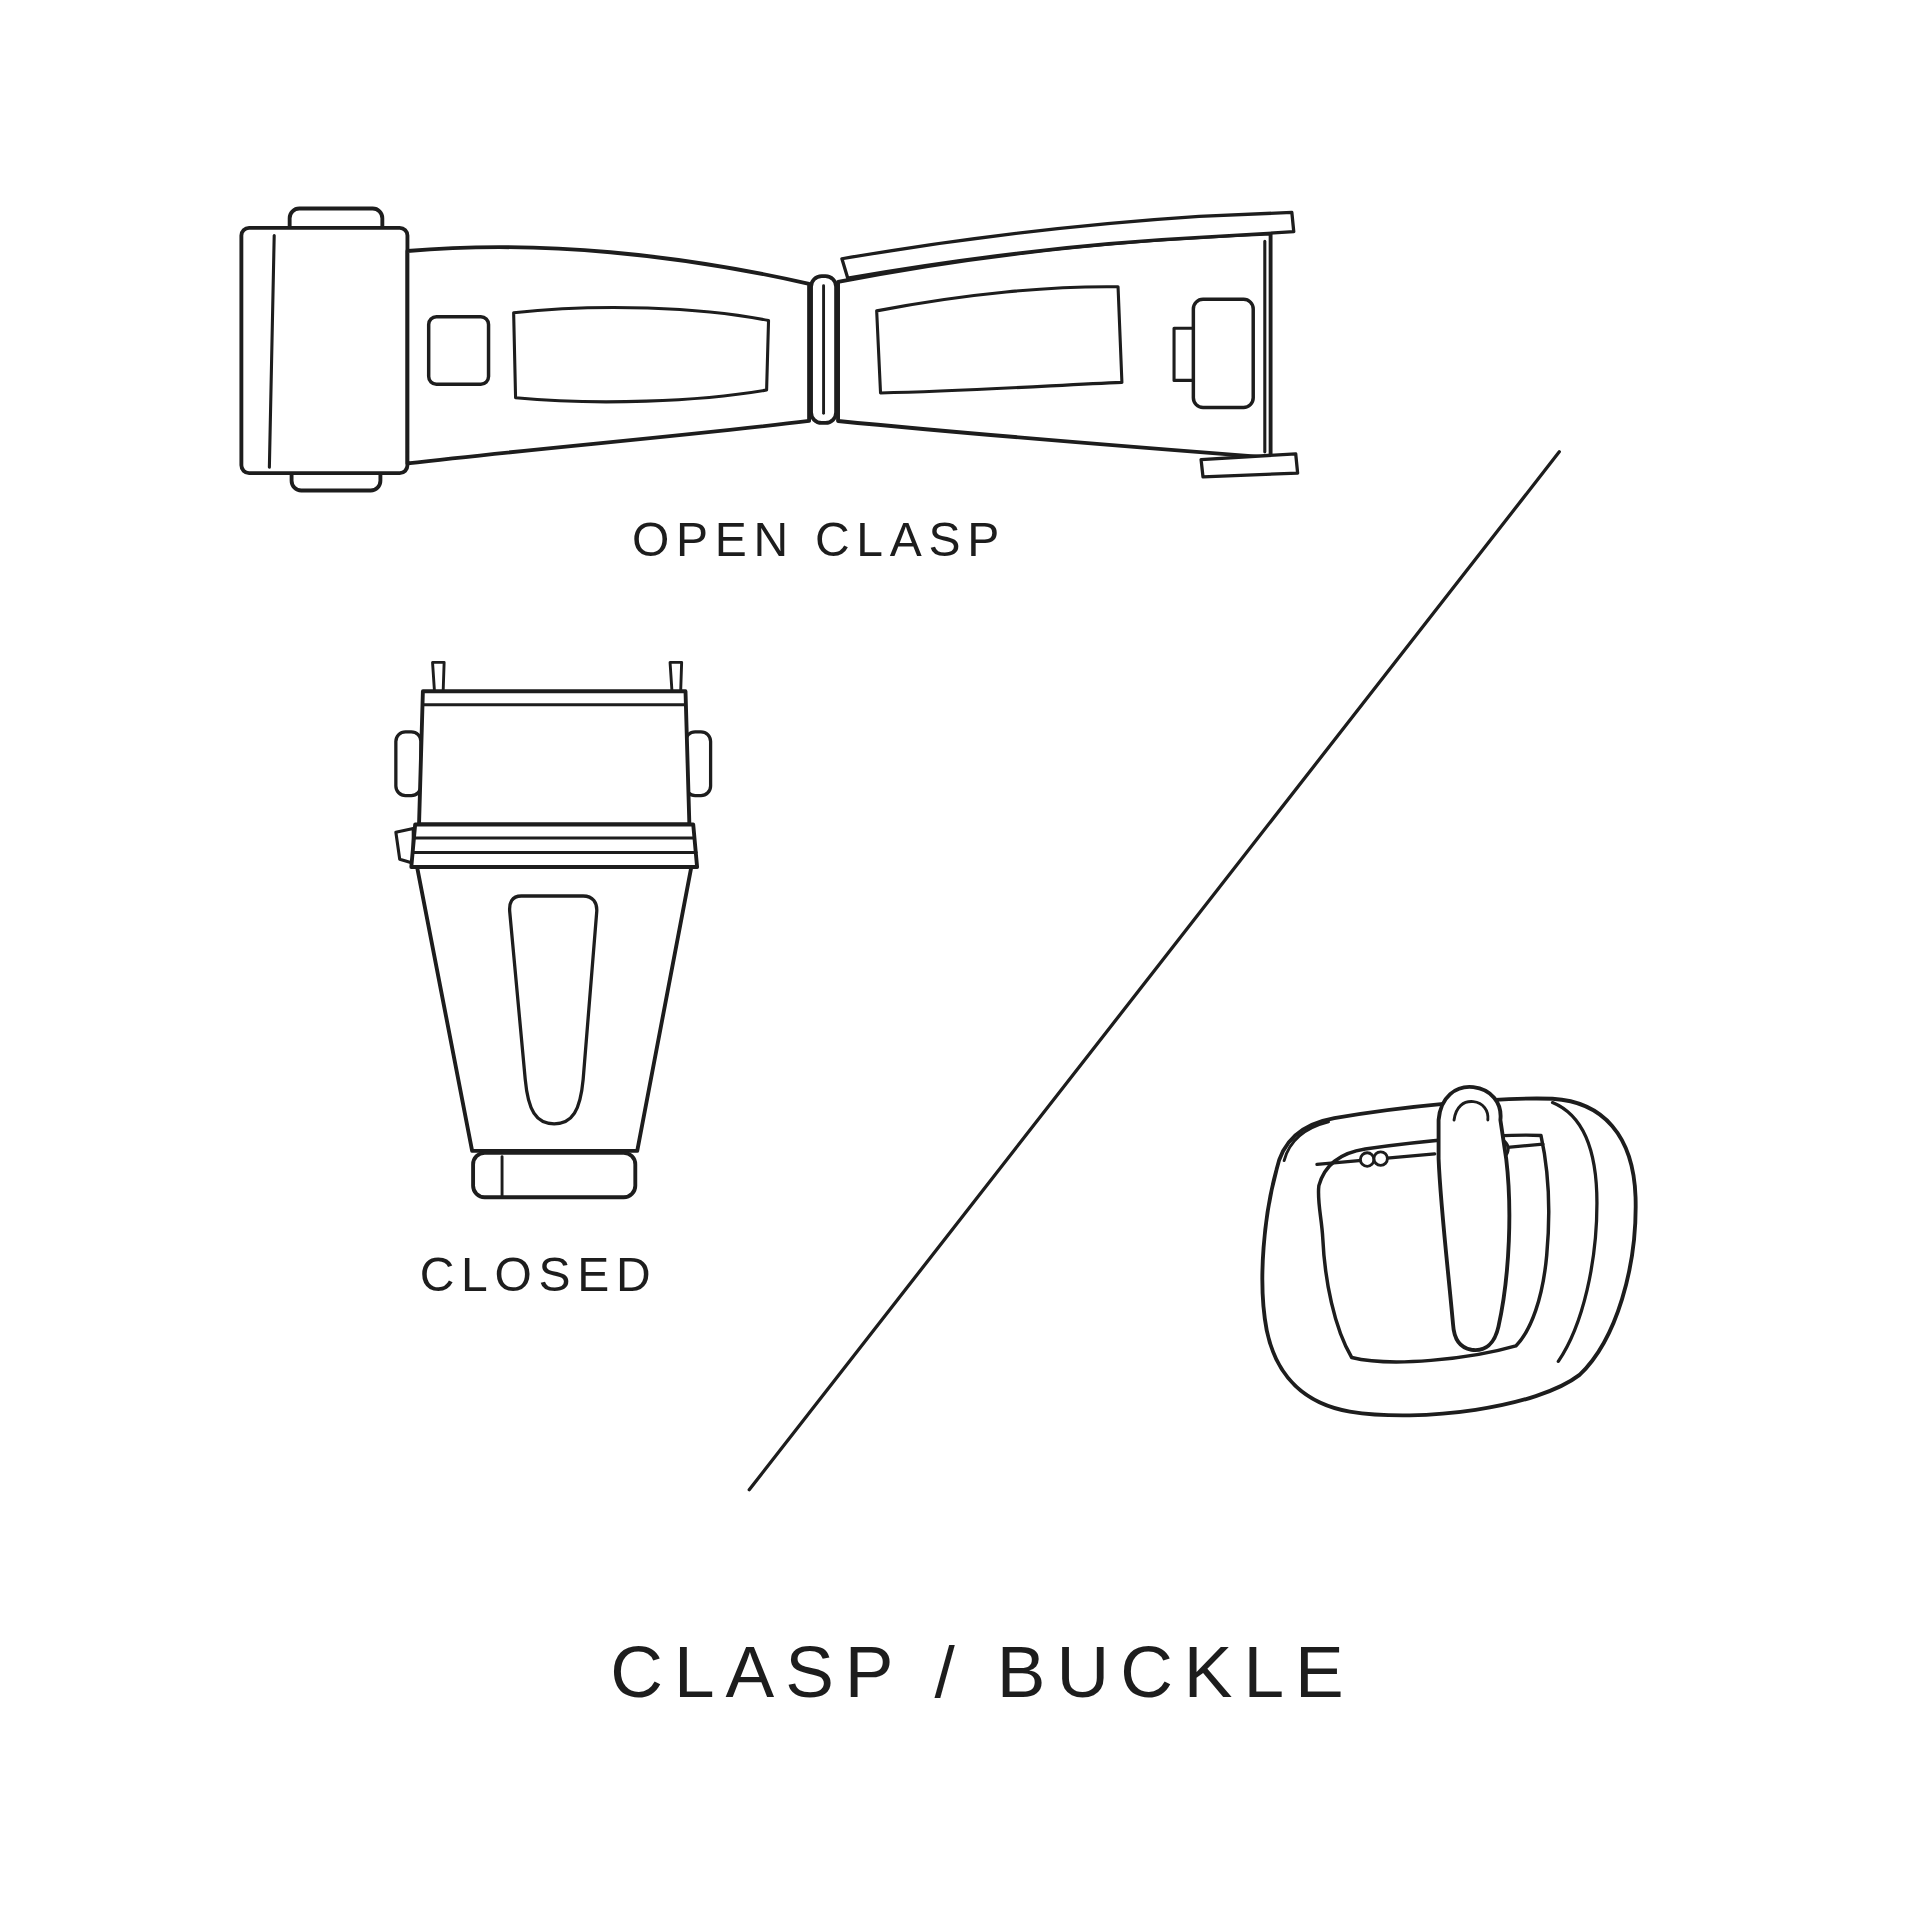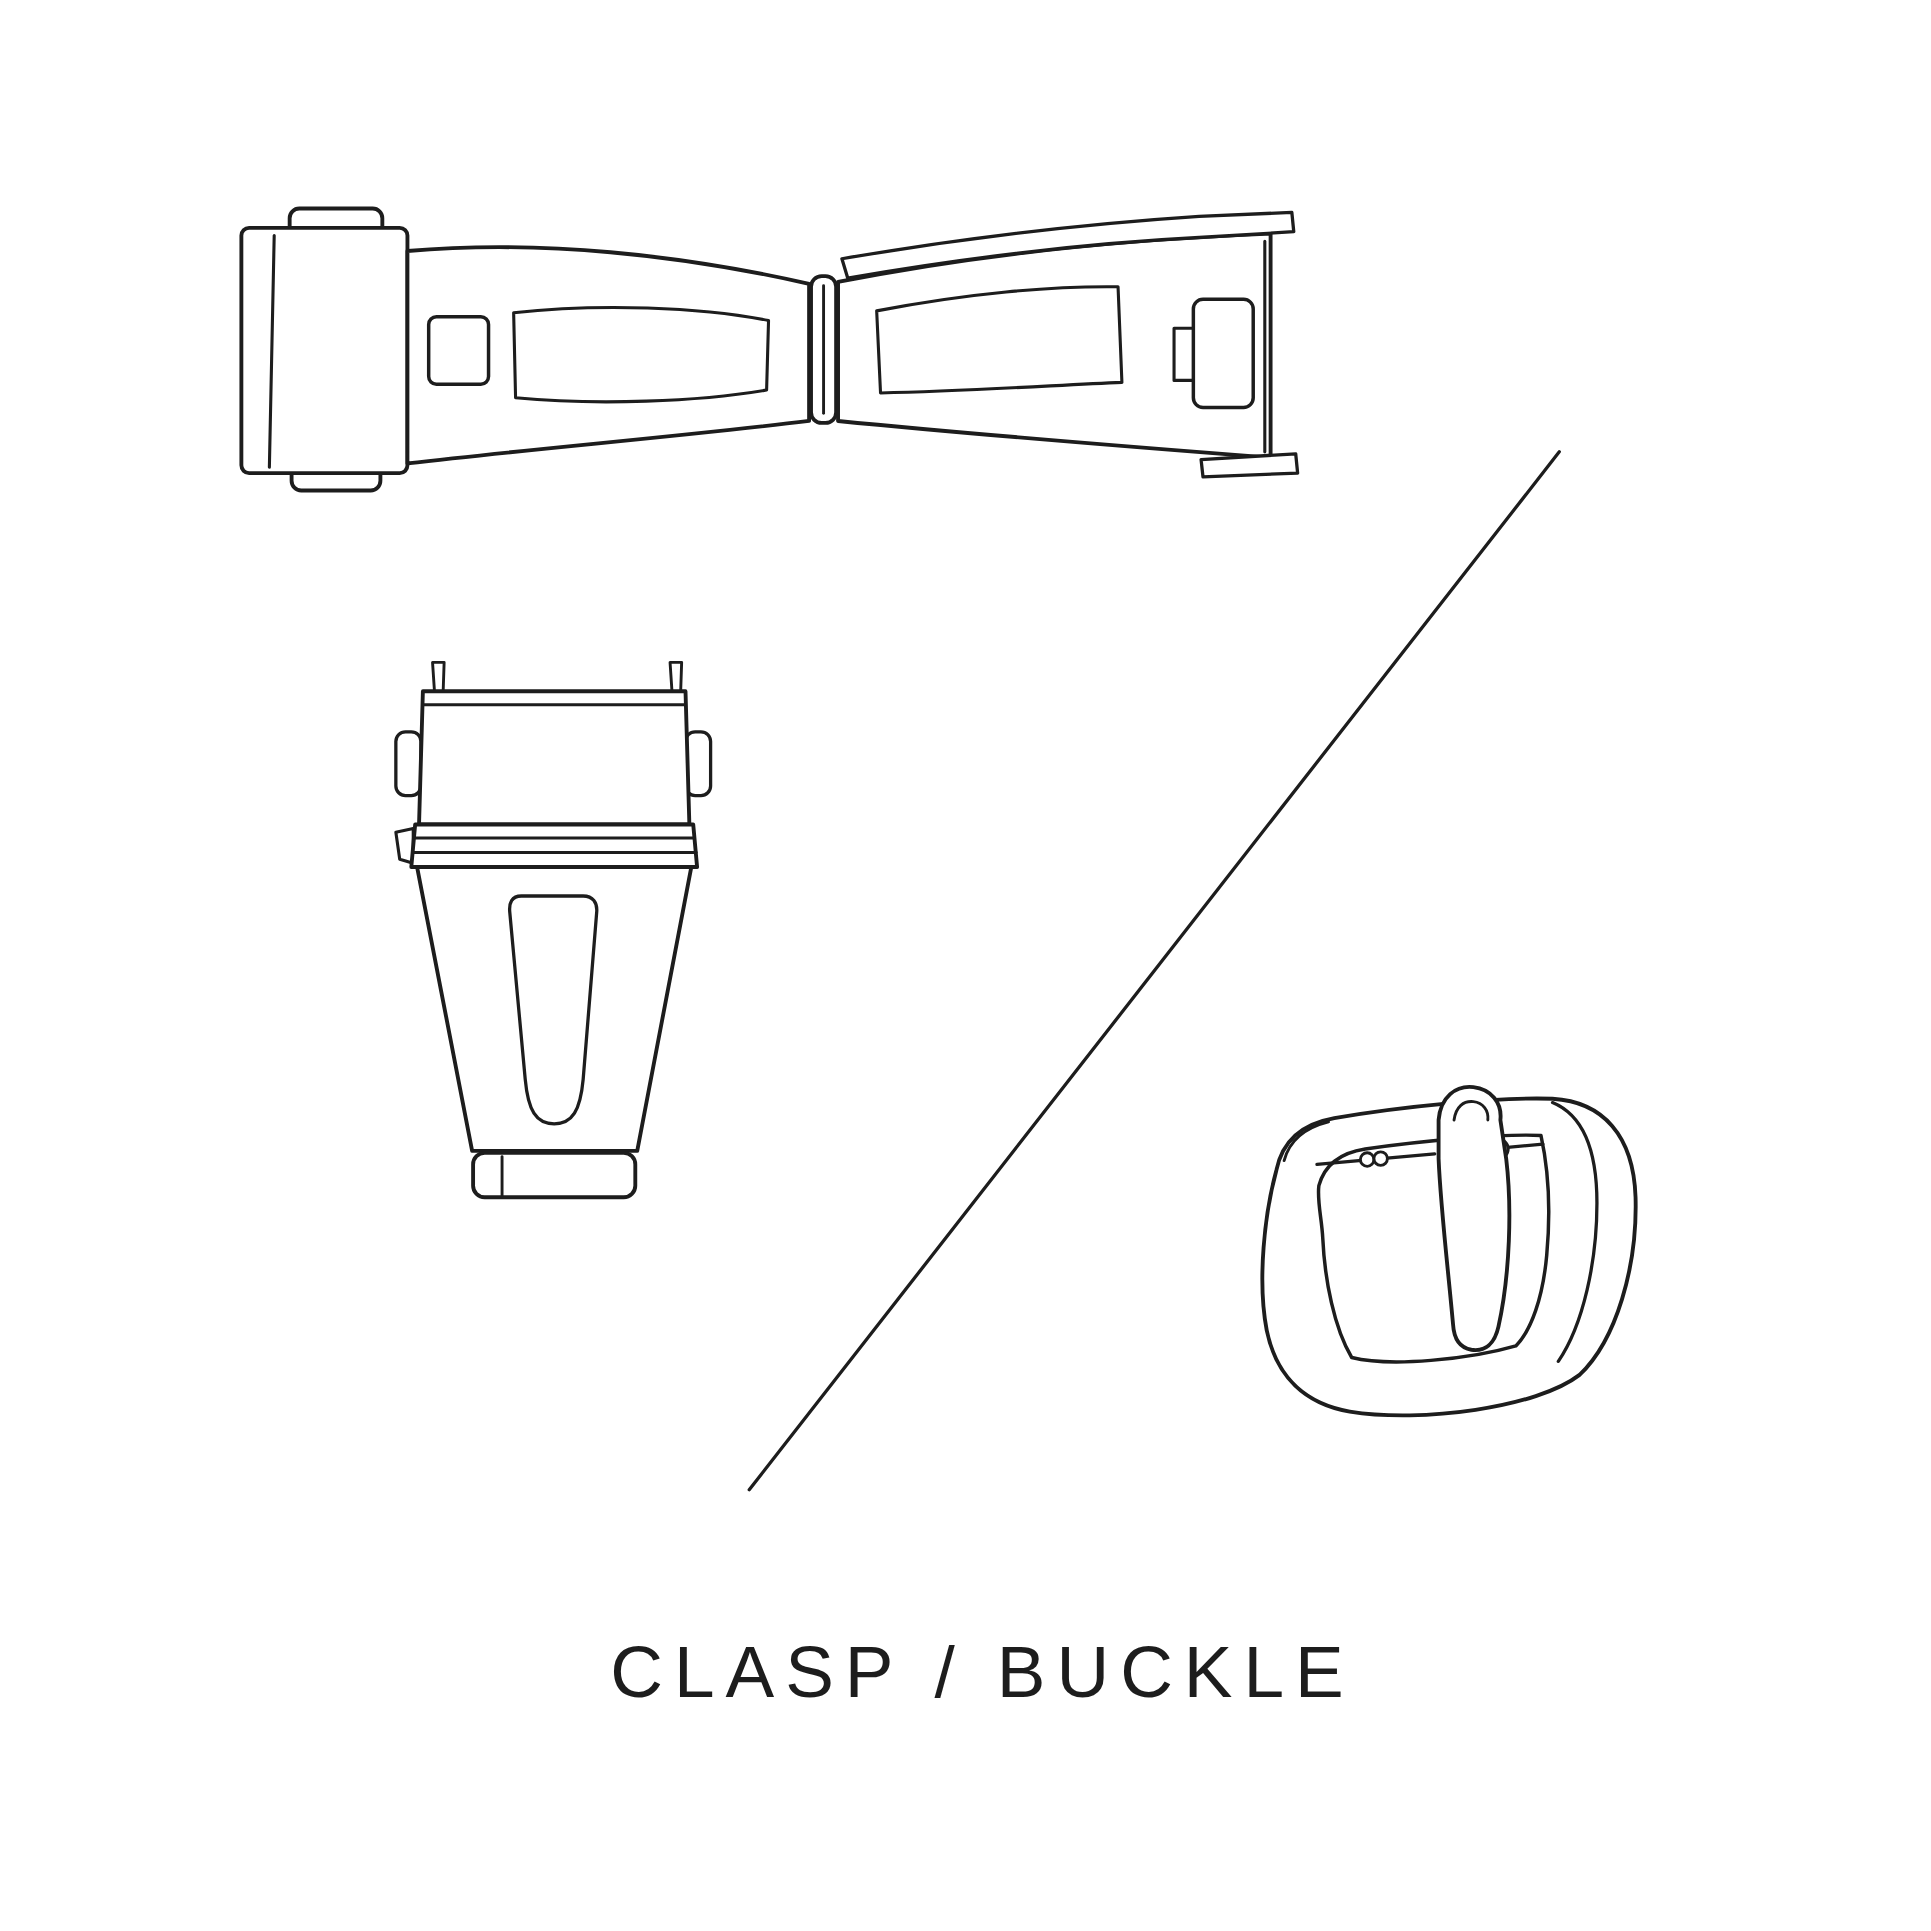--- a/index.html
+++ b/index.html
@@ -139,18 +139,20 @@
                C1544,1128 1556,1142 1554,1160
                L1560,1200
                C1566,1250 1564,1320 1552,1374
                C1548,1392 1538,1400 1524,1398
                C1512,1396 1506,1388 1505,1372
                C1500,1316 1492,1250 1490,1200 Z"></path>
       <path stroke-width="3" d="M1506,1160 C1508,1146 1516,1140 1526,1141 C1536,1142 1542,1150 1541,1160"></path>
     </g>
   </svg>
 
+  <div class="caption open-clasp">OPEN CLASP</div>
 
+  <div class="caption closed">CLOSED</div>
 
   <div class="title">CLASP / BUCKLE</div>
 
 </div>
 
 
 </body></html>

